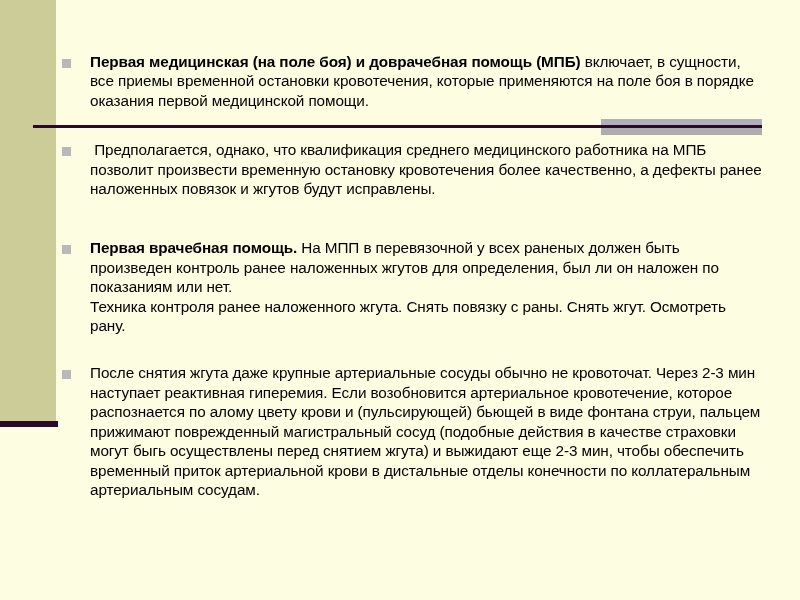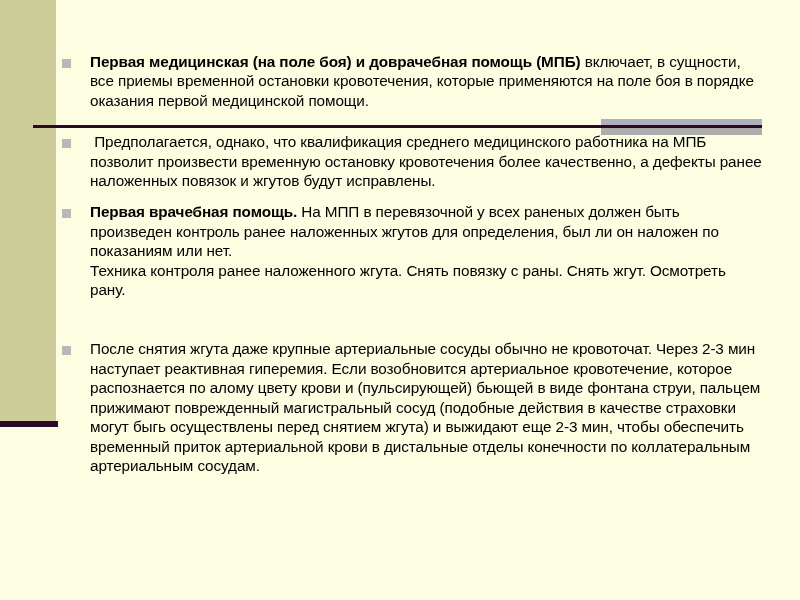--- a/index.html
+++ b/index.html
@@ -94,23 +94,23 @@
     font-family: "Liberation Sans", sans-serif;
     letter-spacing: -0.1px;
     white-space: pre-wrap;
   }
 
   .bullet-text b {
     font-weight: bold;
   }
 
   
-  .b1 { margin-bottom: 22px; }
-  .b2 { margin-bottom: 12px; }
-  .b3 { margin-bottom: 40px; }
+  .b1 { margin-bottom: 30px; }
+  .b2 { margin-bottom: 40px; }
+  .b3 { margin-bottom: 28px; }
   .b4 { margin-bottom: 8px; }
 </style>
 </head>
 <body>
 
 <div id="slide">
 
   <div class="sidebar-band"></div>
   <div class="sidebar-underline"></div>
 

